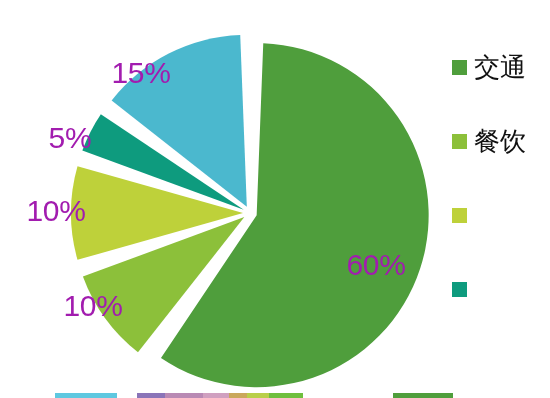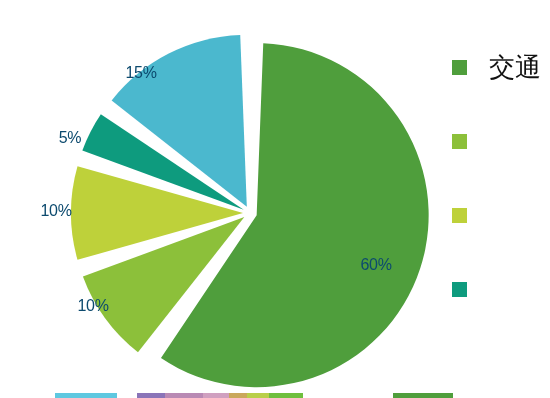--- a/index.html
+++ b/index.html
@@ -26,44 +26,44 @@
     height: 398px;
   }
   #pie-svg {
     position: absolute;
     left: 0;
     top: 0;
   }
   .slice-label {
     position: absolute;
     font-family: "Liberation Sans", "DejaVu Sans", sans-serif;
-    font-size: 16px;
+    font-size: 30px;
     font-weight: 400;
-    color: #0c4a6e;
+    color: #a21caf;
     white-space: nowrap;
     transform: translate(-50%, -50%);
     letter-spacing: -0.3px;
   }
   #legend {
     position: absolute;
     left: 452px;
     top: 0;
     width: 98px;
     height: 398px;
     display: flex;
     flex-direction: column;
     justify-content: flex-start;
     padding-top: 30px;
     box-sizing: border-box;
   }
   .legend-item {
     display: flex;
     align-items: center;
     height: 74px;
-    gap: 22px;
+    gap: 7px;
   }
   .legend-swatch {
     width: 15px;
     height: 15px;
     flex: 0 0 auto;
   }
   .legend-label {
     font-family: "Liberation Sans", "DejaVu Sans", sans-serif;
     font-size: 26px;
     color: #111111;
@@ -105,20 +105,21 @@
       </div>
   </div>
 
   <div id="legend">
       <div class="legend-item">
         <span class="legend-swatch" style="background: rgb(79, 158, 60);"></span>
         <span class="legend-label">交通</span>
       </div>
       <div class="legend-item">
         <span class="legend-swatch" style="background: rgb(140, 192, 58);"></span>
+        <span class="legend-label">餐饮</span>
       </div>
       <div class="legend-item">
         <span class="legend-swatch" style="background: rgb(190, 209, 58);"></span>
       </div>
       <div class="legend-item">
         <span class="legend-swatch" style="background: rgb(14, 155, 126);"></span>
       </div>
     </div>
 
   <div id="bottom-strip">

